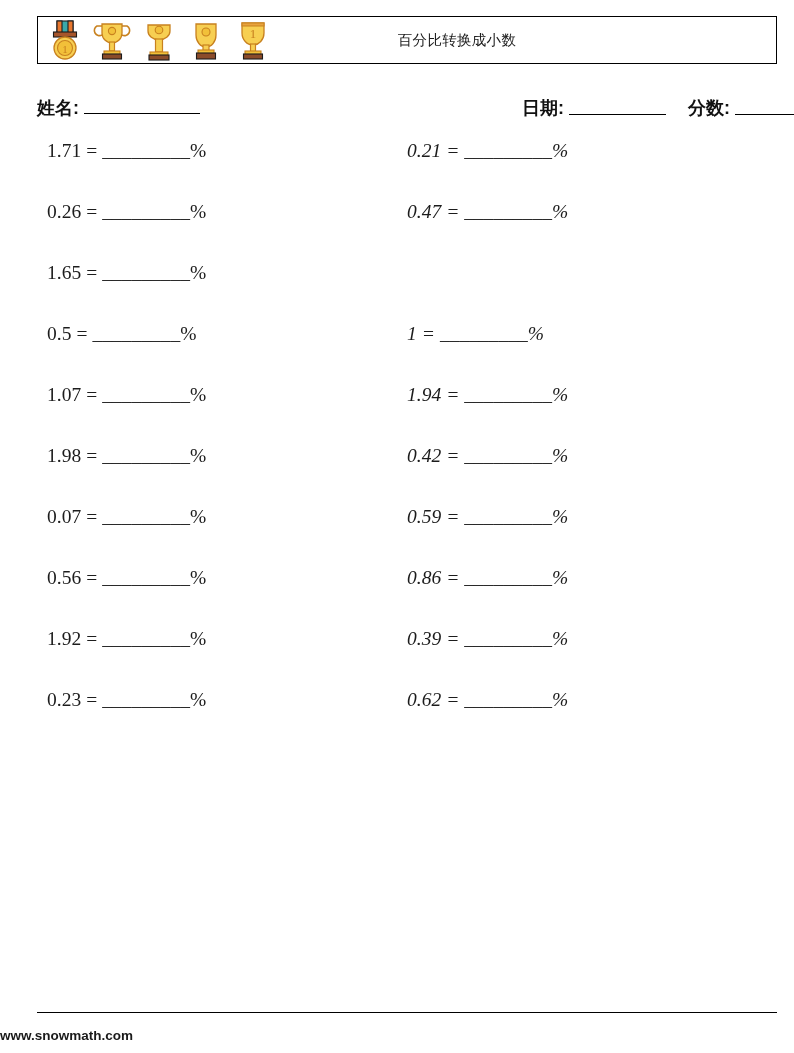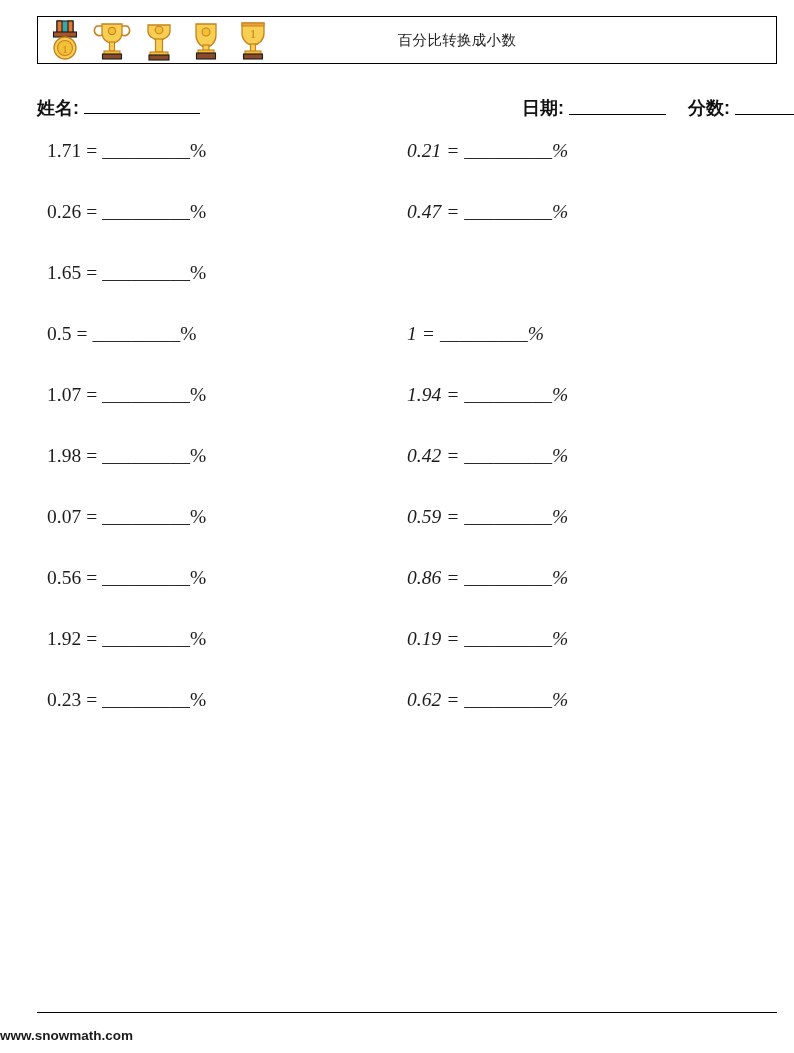--- a/index.html
+++ b/index.html
@@ -246,21 +246,21 @@
     <div class="prow">
       <div class="pcell left"><span class="pnum">0.07</span><span class="peq">=</span><span class="pblank">_________</span><span class="ppct">%</span></div>
       <div class="pcell right"><span class="pnum">0.59</span><span class="peq">=</span><span class="pblank">_________</span><span class="ppct">%</span></div>
     </div>
     <div class="prow">
       <div class="pcell left"><span class="pnum">0.56</span><span class="peq">=</span><span class="pblank">_________</span><span class="ppct">%</span></div>
       <div class="pcell right"><span class="pnum">0.86</span><span class="peq">=</span><span class="pblank">_________</span><span class="ppct">%</span></div>
     </div>
     <div class="prow">
       <div class="pcell left"><span class="pnum">1.92</span><span class="peq">=</span><span class="pblank">_________</span><span class="ppct">%</span></div>
-      <div class="pcell right"><span class="pnum">0.19</span><span class="peq">=</span><span class="pblank">_________</span><span class="ppct">%</span></div>
+      <div class="pcell right"><span class="pnum">0.39</span><span class="peq">=</span><span class="pblank">_________</span><span class="ppct">%</span></div>
     </div>
     <div class="prow">
       <div class="pcell left"><span class="pnum">0.23</span><span class="peq">=</span><span class="pblank">_________</span><span class="ppct">%</span></div>
       <div class="pcell right"><span class="pnum">0.62</span><span class="peq">=</span><span class="pblank">_________</span><span class="ppct">%</span></div>
     </div>
   </div>
 
 <div class="footer-rule"></div>
 <div class="footer-text">www.snowmath.com</div>
 

